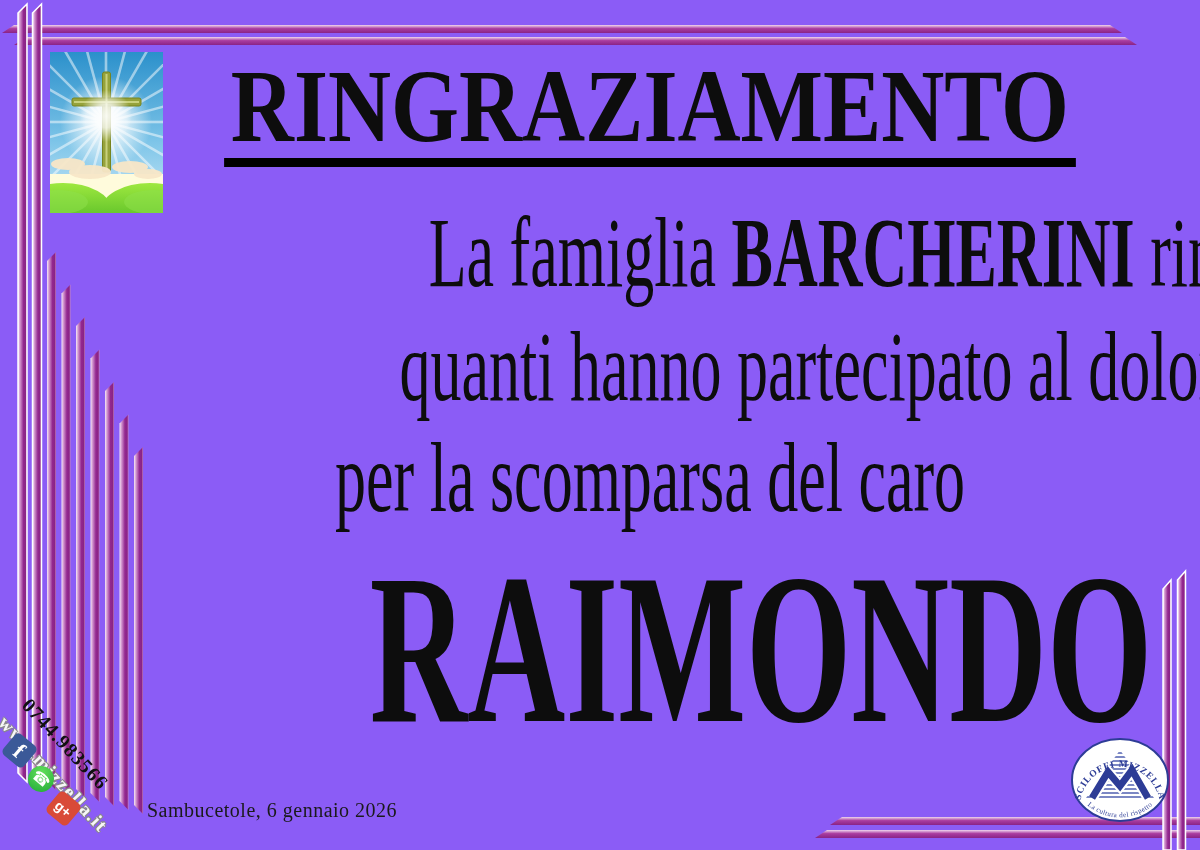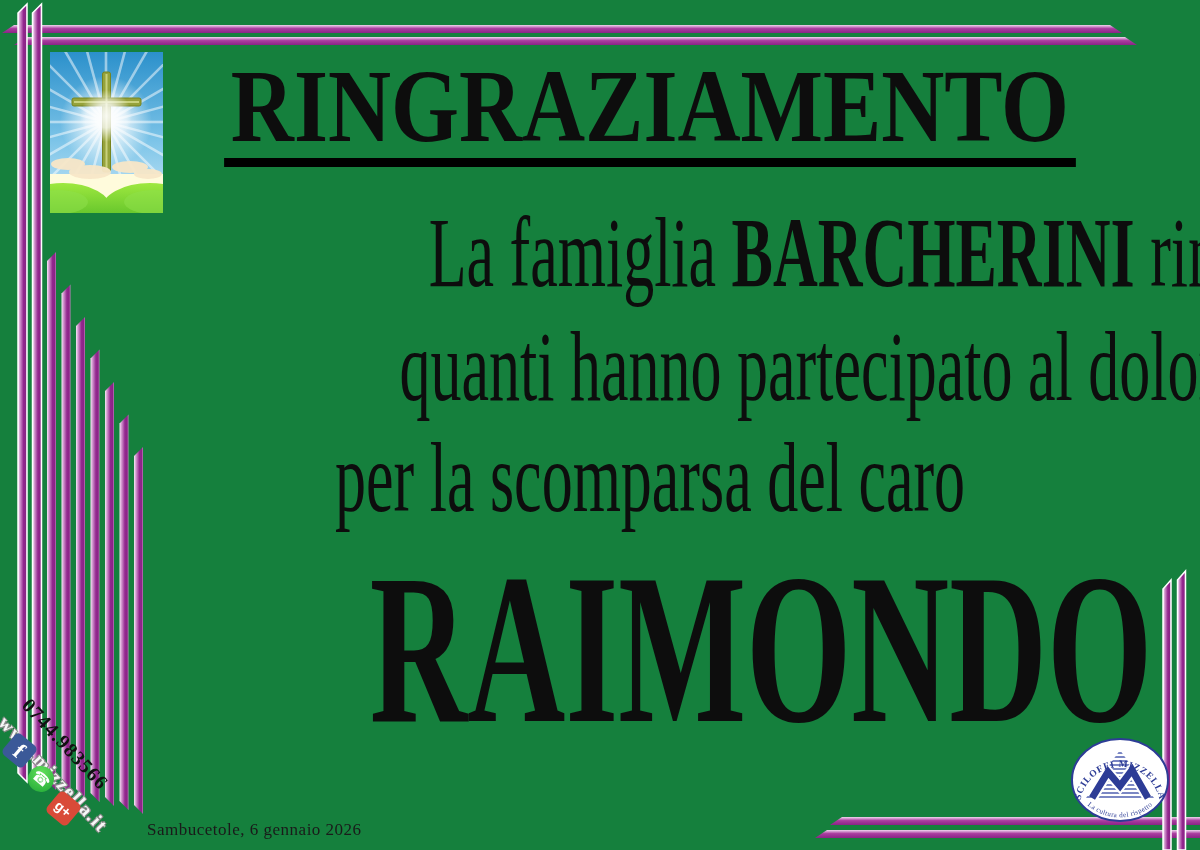--- a/index.html
+++ b/index.html
@@ -1,30 +1,30 @@
 <!DOCTYPE html>
 <html><head>
 <meta charset="utf-8">
 <style>
   html,body{margin:0;padding:0;background:#ffffff;}
-  .canvas{position:relative;width:1200px;height:850px;background:#15803d;overflow:hidden;
+  .canvas{position:relative;width:1200px;height:850px;background:#8b5cf6;overflow:hidden;
           font-family:"Liberation Serif","DejaVu Serif",serif;color:#0d0d0d;}
   .ornaments{position:absolute;left:0;top:0;width:1200px;height:850px;}
   .holy{position:absolute;left:50px;top:52px;width:113px;height:161px;}
   .content-line{position:absolute;left:140px;width:1020px;text-align:center;white-space:nowrap;}
   .squeeze{display:inline-block;white-space:nowrap;transform-origin:center top;}
   .title-line{top:54px;font-size:104px;font-weight:bold;line-height:1;}
   .title-line .squeeze{transform:scaleX(0.84);border-bottom:9px solid #000;padding:0 8px 0 8px;}
   .body-line{font-size:100px;line-height:1;}
   .body-line .squeeze{transform:scaleX(0.62);}
   .l1{top:203px;} .l2{top:317px;} .l3{top:428px;}
   .fam{font-weight:bold;}
   .name-line{top:541px;font-size:215px;font-weight:bold;line-height:1;}
   .name-line .squeeze{transform:scaleX(0.63);}
-  .dateline{position:absolute;left:147px;top:820px;font-size:17px;letter-spacing:0.5px;color:#1a1a1a;}
+  .dateline{position:absolute;left:147px;top:799px;font-size:20px;letter-spacing:0.5px;color:#1a1a1a;}
   .rot-text{position:absolute;transform-origin:0 0;white-space:nowrap;}
   .phone-txt{left:34px;top:694px;transform:rotate(47deg);font-size:20px;font-weight:bold;letter-spacing:1px;color:#111;}
   .site-txt{left:10px;top:712px;transform:rotate(47deg);font-size:19px;font-weight:bold;letter-spacing:1.5px;
             color:#f7f7f7;text-shadow:-1px -1px 0 #8a8a8a,1px -1px 0 #8a8a8a,-1px 1px 0 #8a8a8a,1px 1px 0 #8a8a8a;}
   .badge{position:absolute;display:flex;align-items:center;justify-content:center;
          font-family:"Liberation Sans","DejaVu Sans",sans-serif;color:#fff;}
   .fb{left:6px;top:737px;width:27px;height:27px;border-radius:5px;background:#3b5998;
       transform:rotate(40deg);font-family:"Liberation Serif",serif;font-weight:bold;font-size:22px;}
   .wa{left:28px;top:766px;width:26px;height:26px;border-radius:50%;
       background:radial-gradient(circle at 35% 30%,#63e05b,#1ca534);transform:rotate(40deg);font-size:15px;}

